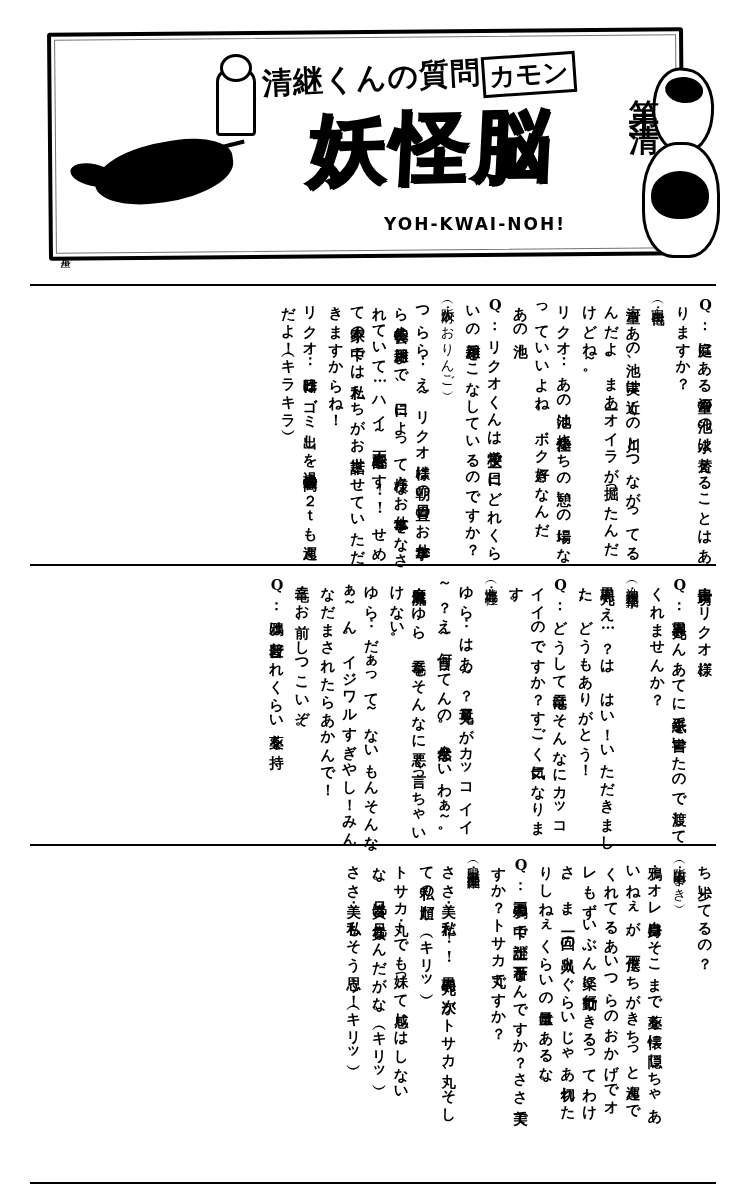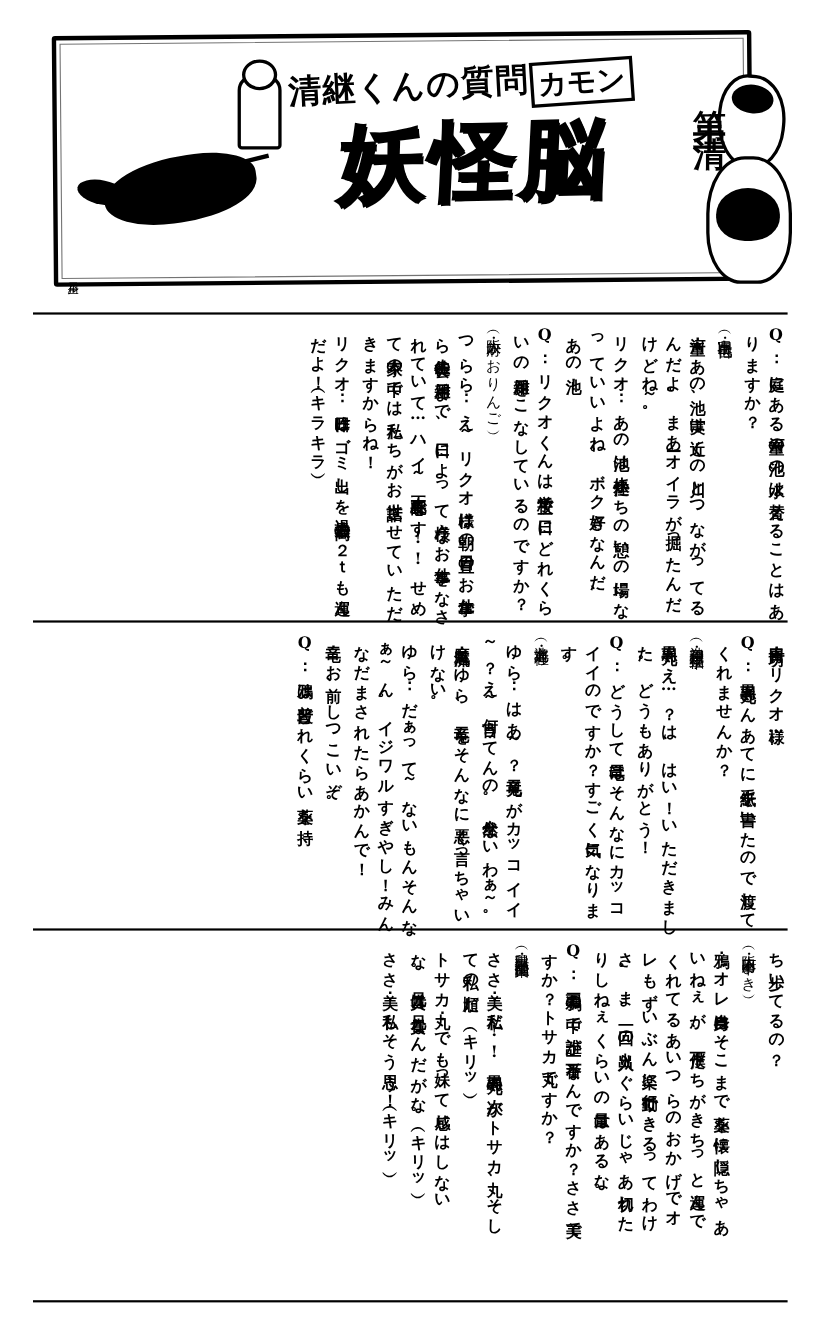--- a/index.html
+++ b/index.html
@@ -224,20 +224,21 @@
     <div class="ink ink-blob2"></div>
     <div class="ink pole"></div>
     <div class="ink ink-figure"></div>
     <div class="ink ink-head"></div>
     <div class="ink ink-char-r1"></div>
     <div class="ink ink-char-r2"></div>
 
     <div class="title-small">清継くんの質問</div>
     <div class="title-kamon">カモン</div>
     <div class="title-main">妖怪脳</div>
+    <div class="title-romaji">YOH-KWAI-NOH!</div>
     <div class="issue-label">第十二清</div>
     <div class="credit">川二至ル</div>
   </div>
 
   <div class="section first">
     <div class="cols">
       <div class="col q">Q：庭にある河童の池の水は替えることはありますか？</div>
       <div class="col sig">（富山県・七代目）</div>
       <div class="col name">河童：あの池、実は近くの川とつながってるんだよ。まあーオイラが掘ったんだけどね～。</div>
       <div class="col name">リクオ：あの池は小妖怪たちの憩いの場になっていいよね。ボク好きなんだ、あの池！</div>

